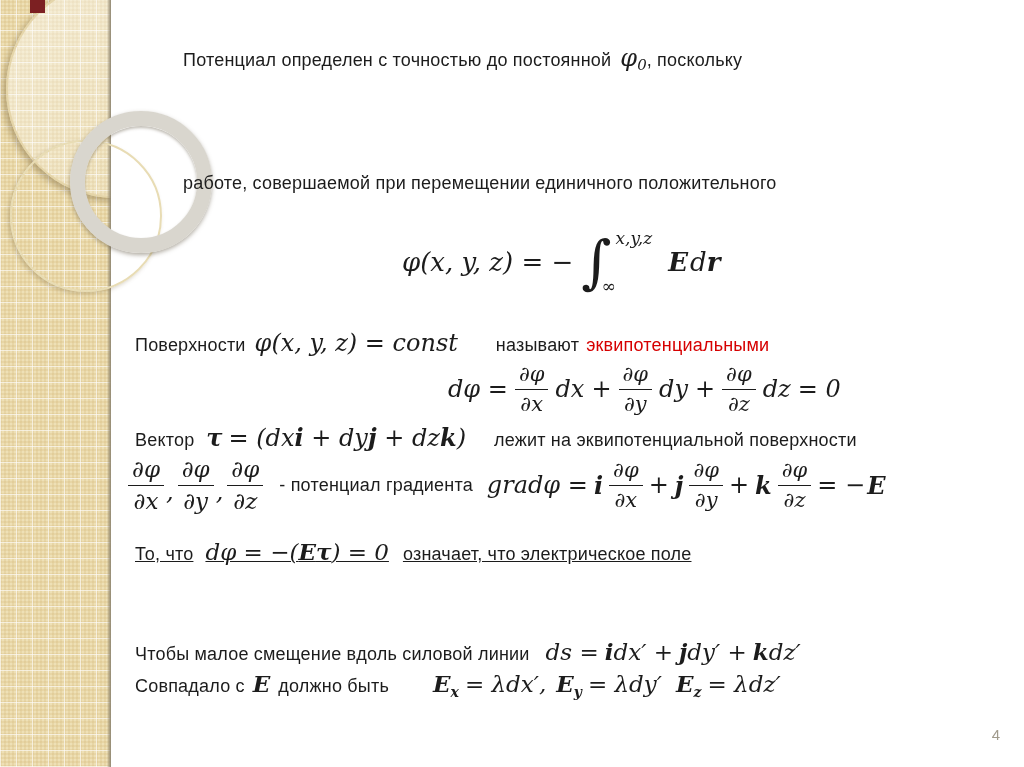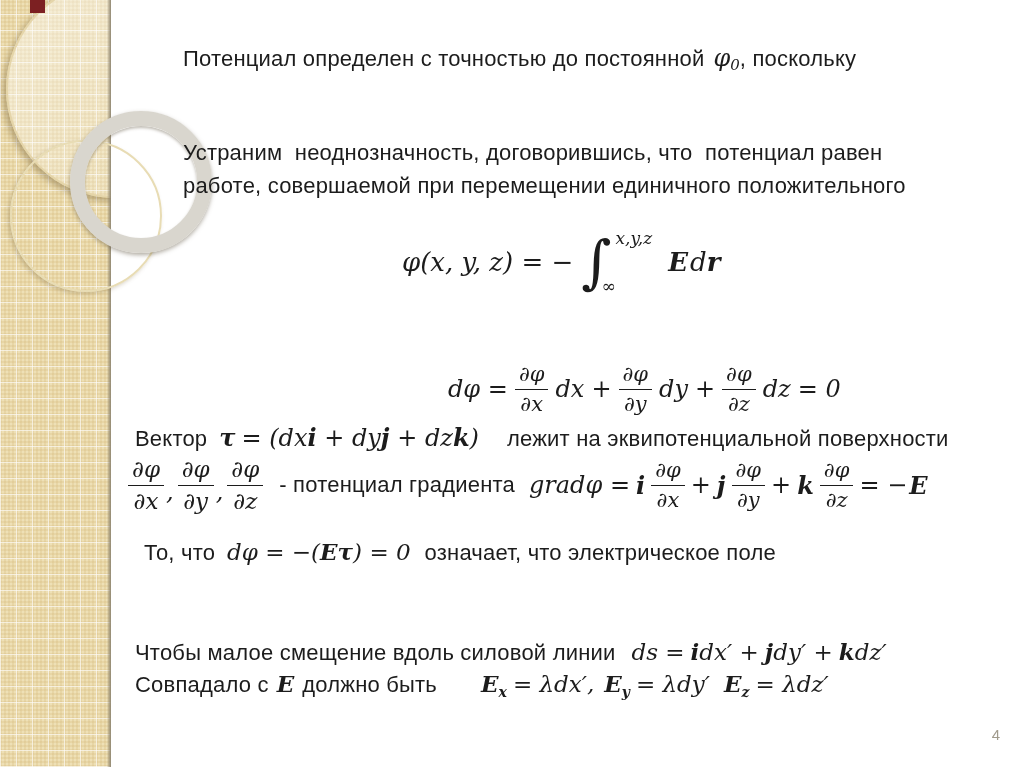--- a/index.html
+++ b/index.html
@@ -22,21 +22,21 @@
     box-shadow:-3px 3px 6px rgba(120,100,60,0.45);}
   .c-thin{position:absolute;left:10px;top:140px;width:148px;height:148px;border-radius:50%;
     border:2px solid #e8dcb4;box-shadow:-2px 2px 4px rgba(120,100,60,0.3);z-index:2;}
   .ring{position:absolute;left:70px;top:111px;width:112px;height:112px;border-radius:50%;
     border:15px solid #d9d6ce;z-index:3;
     box-shadow:0 2px 4px rgba(100,90,70,0.5), inset 0 2px 3px rgba(100,90,70,0.4);}
   .red-box{position:absolute;left:30px;top:0;width:15px;height:13px;background:#7c2022;z-index:4;}
 
   
   .line{position:absolute;white-space:pre;z-index:5;}
-  .t{font-size:22px;letter-spacing:0.2px;color:#1c1c1c;}
+  .t{font-size:18px;letter-spacing:0.2px;color:#1c1c1c;}
   .m{font-family:"DejaVu Serif",serif;font-style:italic;font-size:24px;color:#1c1c1c;}
   .b{font-weight:bold;}
   .red{color:#d60000;}
   .fsub{font-size:15px;font-style:italic;vertical-align:-4px;}
   .esub{font-family:"DejaVu Serif",serif;font-size:14px;font-style:italic;font-weight:bold;vertical-align:-5px;}
 
   
   .fm{display:flex;align-items:center;gap:7px;white-space:normal;}
   .frac{display:inline-flex;flex-direction:column;align-items:center;
         font-family:"DejaVu Serif",serif;font-style:italic;font-size:21px;line-height:1.15;color:#1c1c1c;}
@@ -62,35 +62,35 @@
   <div class="sidebar">
       <div class="c-big"></div>
     </div>
   <div class="c-thin"></div>
   <div class="ring"></div>
   <div class="red-box"></div>
 
   <div class="line" style="left:183px;top:44px;"><span class="t">Потенциал определен с точностью до постоянной</span><span class="m" style="margin-left:9px;">φ</span><sub class="fsub" style="font-family:'DejaVu Serif',serif;">0</sub><span class="t">, поскольку</span></div>
 
 
-  <div class="line t" style="left:183px;top:140px;">Устраним  неоднозначность, договорившись, что  потенциал равен</div>
   <div class="line t" style="left:183px;top:173px;">работе, совершаемой при перемещении единичного положительного</div>
 
   <div class="line int-row" style="left:402px;top:222px;height:80px;">
       <span class="m" style="font-size:26px;">φ(x, y, z) = −</span>
       <span class="int-sign" style="margin-left:8px;">∫</span>
       <span class="int-lims">
         <span class="lim-top">x,y,z</span>
         <span class="lim-bot">∞</span>
       </span>
       <span class="m b" style="font-size:26px;margin-left:16px;">E</span>
       <span class="m" style="font-size:26px;margin-left:2px;">d</span>
       <span class="m b" style="font-size:26px;">r</span>
     </div>
 
+  <div class="line" style="left:135px;top:329px;"><span class="t">Поверхности</span><span class="m" style="margin-left:9px;">φ(x, y, z) = const</span><span class="t" style="margin-left:38px;">называют</span><span class="t red" style="margin-left:7px;">эквипотенциальными</span></div>
 
   <div class="line fm" style="left:448px;top:358px;height:62px;">
       <span class="m">dφ =</span>
       <span class="frac">
         <span class="num">∂φ</span>
         <span class="den">∂x</span>
       </span>
       <span class="m">dx</span>
       <span class="m">+</span>
       <span class="frac">
@@ -140,21 +140,21 @@
       <span class="m">+</span>
       <span class="m b">k</span>
       <span class="frac">
         <span class="num">∂φ</span>
         <span class="den">∂z</span>
       </span>
       <span class="m">= −</span>
       <span class="m b" style="margin-left:-4px;">E</span>
     </div>
 
-  <div class="line" style="left:144px;top:538px;"><span class="t">То, что</span><span class="m" style="font-size:23px;margin-left:12px;">dφ = −(</span><span class="m b" style="font-size:23px;">E</span><span class="m b" style="font-size:23px;">τ</span><span class="m" style="font-size:23px;">) = 0</span><span class="t" style="margin-left:14px;">означает, что электрическое поле</span></div>
+  <div class="line" style="left:135px;top:538px;text-decoration:underline;"><span class="t">То, что</span><span class="m" style="font-size:23px;margin-left:12px;">dφ = −(</span><span class="m b" style="font-size:23px;">E</span><span class="m b" style="font-size:23px;">τ</span><span class="m" style="font-size:23px;">) = 0</span><span class="t" style="margin-left:14px;">означает, что электрическое поле</span></div>
 
   <div class="line" style="left:135px;top:638px;"><span class="t">Чтобы малое смещение вдоль силовой линии</span><span class="m" style="font-size:23px;margin-left:16px;">ds =</span><span class="m b" style="font-size:23px;margin-left:6px;">i</span><span class="m" style="font-size:23px;">dx′ +</span><span class="m b" style="font-size:23px;margin-left:6px;">j</span><span class="m" style="font-size:23px;">dy′ +</span><span class="m b" style="font-size:23px;margin-left:6px;">k</span><span class="m" style="font-size:23px;">dz′</span></div>
 
   <div class="line" style="left:135px;top:670px;"><span class="t">Совпадало с</span><span class="m b" style="font-size:23px;margin-left:8px;margin-right:8px;">E</span><span class="t">должно быть</span><span class="m b" style="font-size:23px;margin-left:44px;">E</span><sub class="esub">x</sub><span class="m" style="font-size:23px;margin-left:6px;">= λdx′,</span><span class="m b" style="font-size:23px;margin-left:10px;">E</span><sub class="esub">y</sub><span class="m" style="font-size:23px;margin-left:6px;">= λdy′</span><span class="m b" style="font-size:23px;margin-left:14px;">E</span><sub class="esub">z</sub><span class="m" style="font-size:23px;margin-left:6px;">= λdz′</span></div>
 
   <div class="page-num">4</div>
 
 </div>
 
 </body></html>

